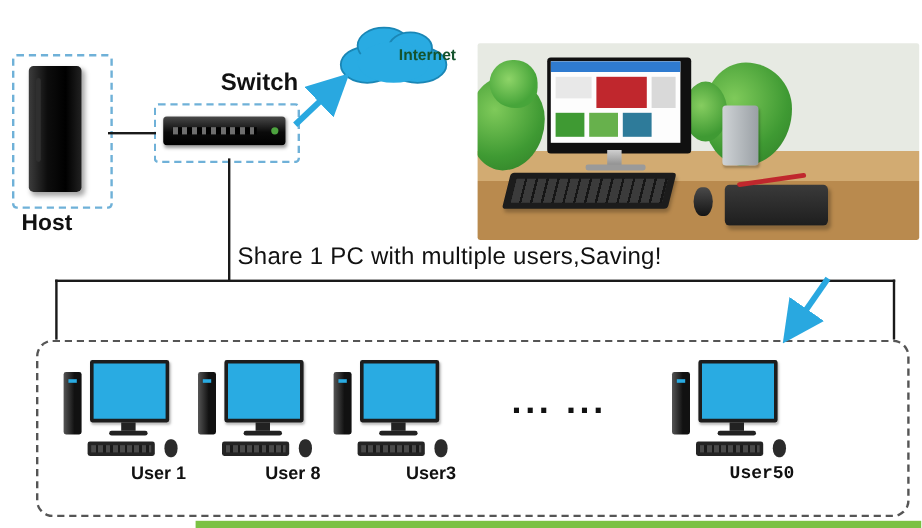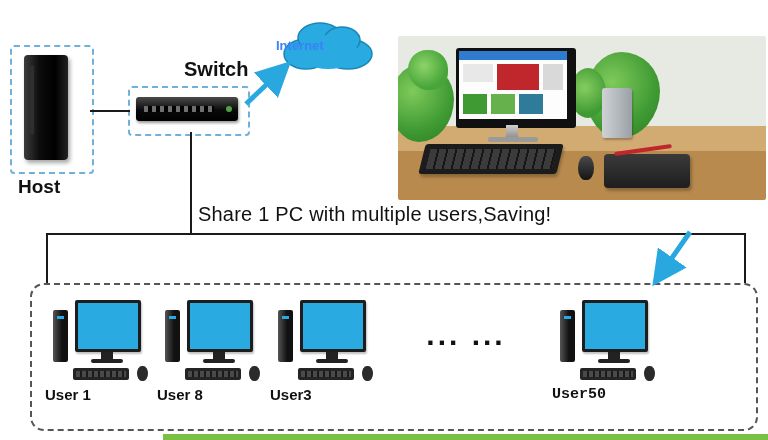--- a/index.html
+++ b/index.html
@@ -23,21 +23,21 @@
   #switch-label{position:absolute;left:152px;top:58px;font-size:20px;font-weight:700;color:#111;margin-left:32px;}
   #switch-box{left:128px;top:86px;width:118px;height:46px;}
   #switch-device{position:absolute;left:136px;top:97px;width:102px;height:24px;border-radius:3px;
     background:linear-gradient(#4a4a4a,#0a0a0a 55%,#000);box-shadow:1px 2px 3px rgba(0,0,0,.4);}
   #switch-device:before{content:"";position:absolute;left:8px;top:9px;width:70px;height:6px;
     background:repeating-linear-gradient(90deg,#6e6e6e 0 4px,#000 4px 8px);}
   #switch-device:after{content:"";position:absolute;right:6px;top:9px;width:6px;height:6px;border-radius:50%;background:#4da33f;}
 
   
   #cloud-wrap{position:absolute;left:276px;top:16px;width:104px;height:62px;}
-  #cloud-label{position:absolute;left:0;top:22px;width:104px;text-align:left;font-size:13px;font-weight:700;color:#3b82f6;}
+  #cloud-label{position:absolute;left:0;top:22px;width:104px;text-align:right;font-size:13px;font-weight:700;color:#14532d;}
 
   
   #caption{position:absolute;left:198px;top:203px;font-size:20px;color:#111;letter-spacing:.2px;white-space:nowrap;}
 
   
   #photo{position:absolute;left:398px;top:36px;width:368px;height:164px;overflow:hidden;border-radius:2px;
     background:linear-gradient(#e6e9e2 0,#dde1d8 56%,#c numbers 0) ;}
   #photo{background:linear-gradient(#e7eae3 0 55%,#d2ab72 55% 70%,#b98a4e 70% 100%);}
   .blob{position:absolute;background:radial-gradient(circle at 35% 35%,#7fca5a,#3f9a33 60%,#2e7b26);border-radius:48% 52% 55% 45%/50% 45% 55% 50%;}
   #plant-left{left:-8px;top:28px;width:64px;height:78px;}
@@ -71,21 +71,21 @@
     background:linear-gradient(90deg,#555,#111 60%);}
   .ws-tower:before{content:"";position:absolute;left:4px;top:6px;width:7px;height:3px;background:#29abe2;}
   .ws-monitor{position:absolute;left:30px;top:6px;width:60px;height:46px;background:#29abe2;
     border:3px solid #1d1d1d;border-radius:2px;box-shadow:1px 2px 2px rgba(0,0,0,.25);}
   .ws-stand{position:absolute;left:56px;top:58px;width:12px;height:7px;background:#222;}
   .ws-base{position:absolute;left:46px;top:65px;width:32px;height:4px;background:#222;border-radius:2px;}
   .ws-keyboard{position:absolute;left:28px;top:74px;width:56px;height:12px;border-radius:2px;background:#242424;}
   .ws-keyboard:before{content:"";position:absolute;left:3px;top:3px;right:3px;bottom:3px;
     background:repeating-linear-gradient(90deg,#4a4a4a 0 4px,#1a1a1a 4px 6px);}
   .ws-mouse{position:absolute;left:92px;top:72px;width:11px;height:15px;border-radius:50%/58%;background:#2b2b2b;}
-  .ws-label{position:absolute;left:0;top:92px;width:110px;text-align:left;font-size:15px;font-weight:700;color:#111;}
+  .ws-label{position:absolute;left:0;top:92px;width:110px;text-align:right;font-size:15px;font-weight:700;color:#111;}
 
   #ellipsis{position:absolute;left:396px;top:318px;width:140px;text-align:center;
     font-size:30px;font-weight:700;letter-spacing:3px;color:#111;}
 
   #bottom-strip{position:absolute;left:163px;top:434px;width:605px;height:6px;background:#7ac143;}
 
   #arrow-layer{position:absolute;left:0;top:0;width:768px;height:440px;pointer-events:none;}
 </style>
 </head>
 <body>

